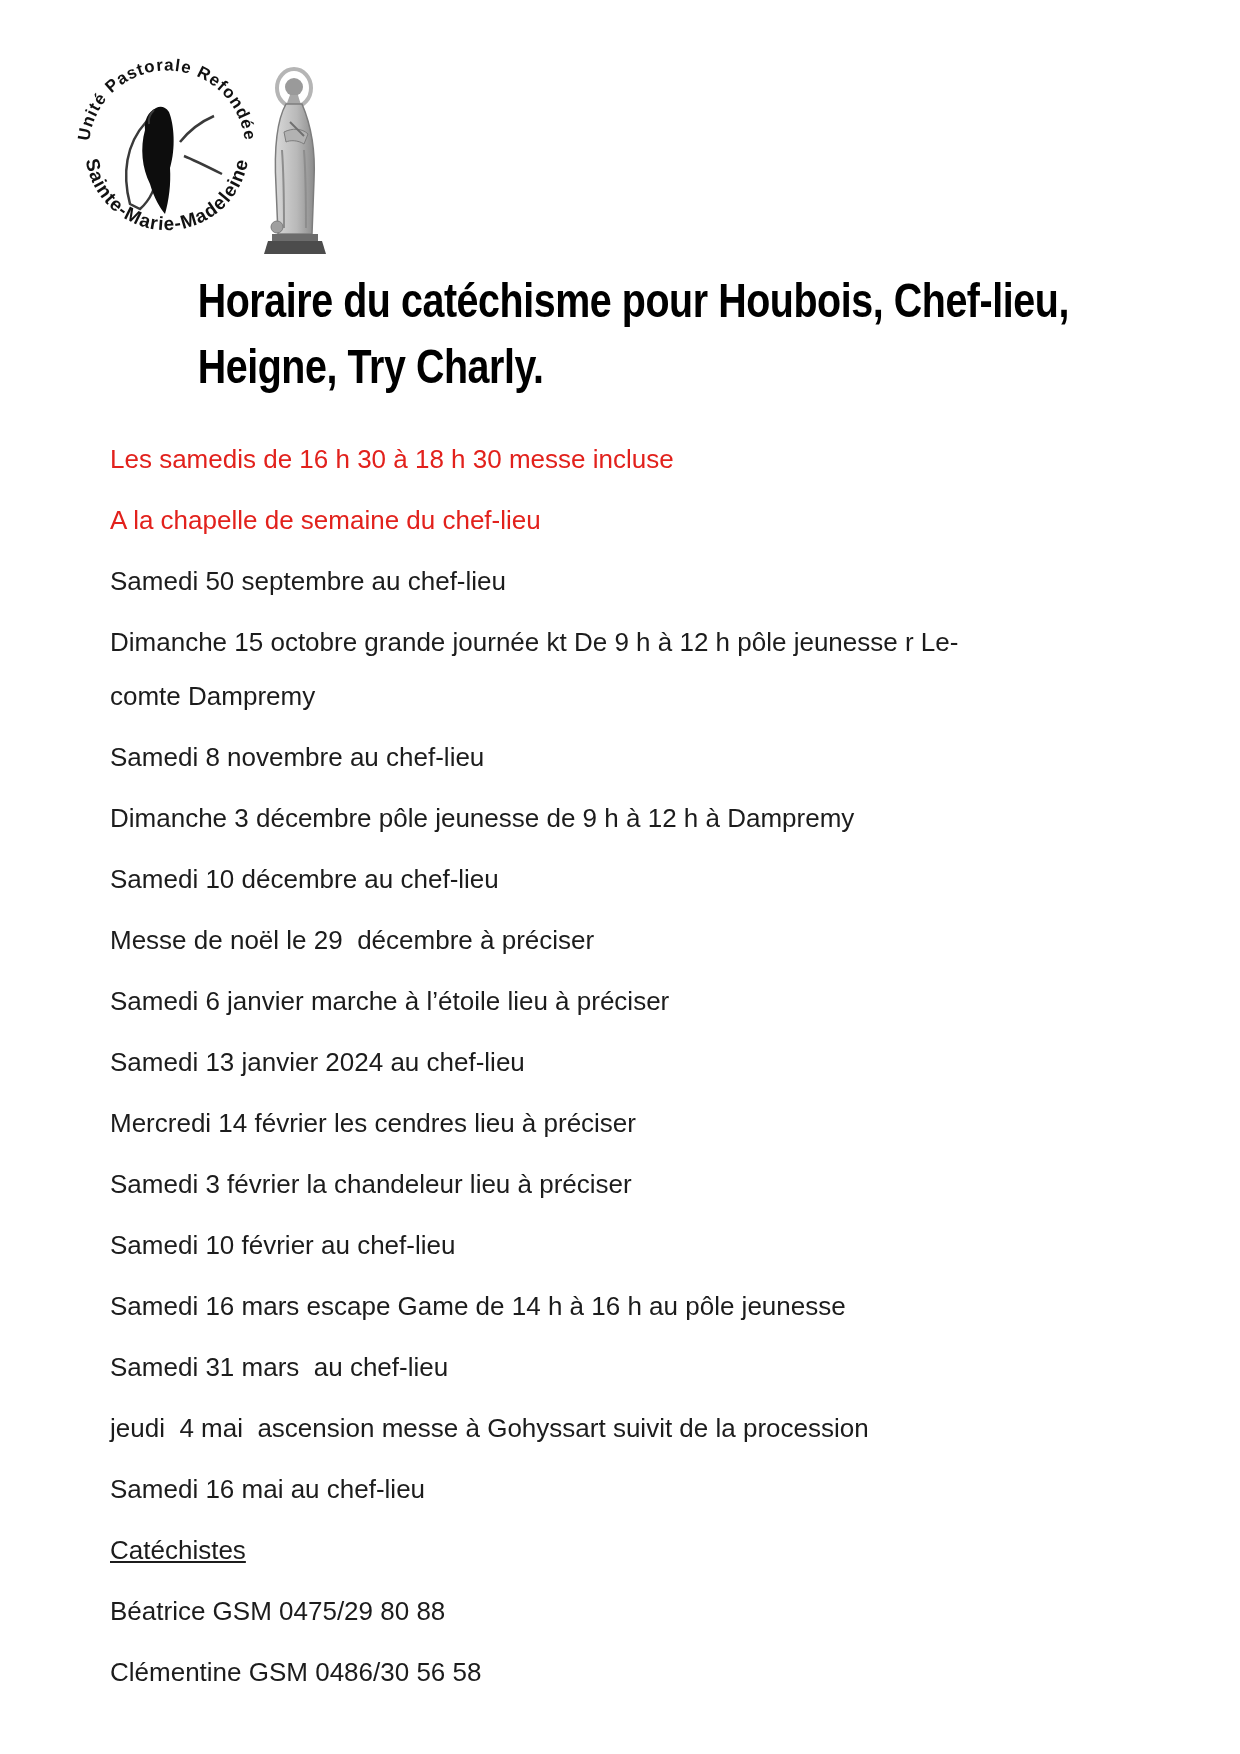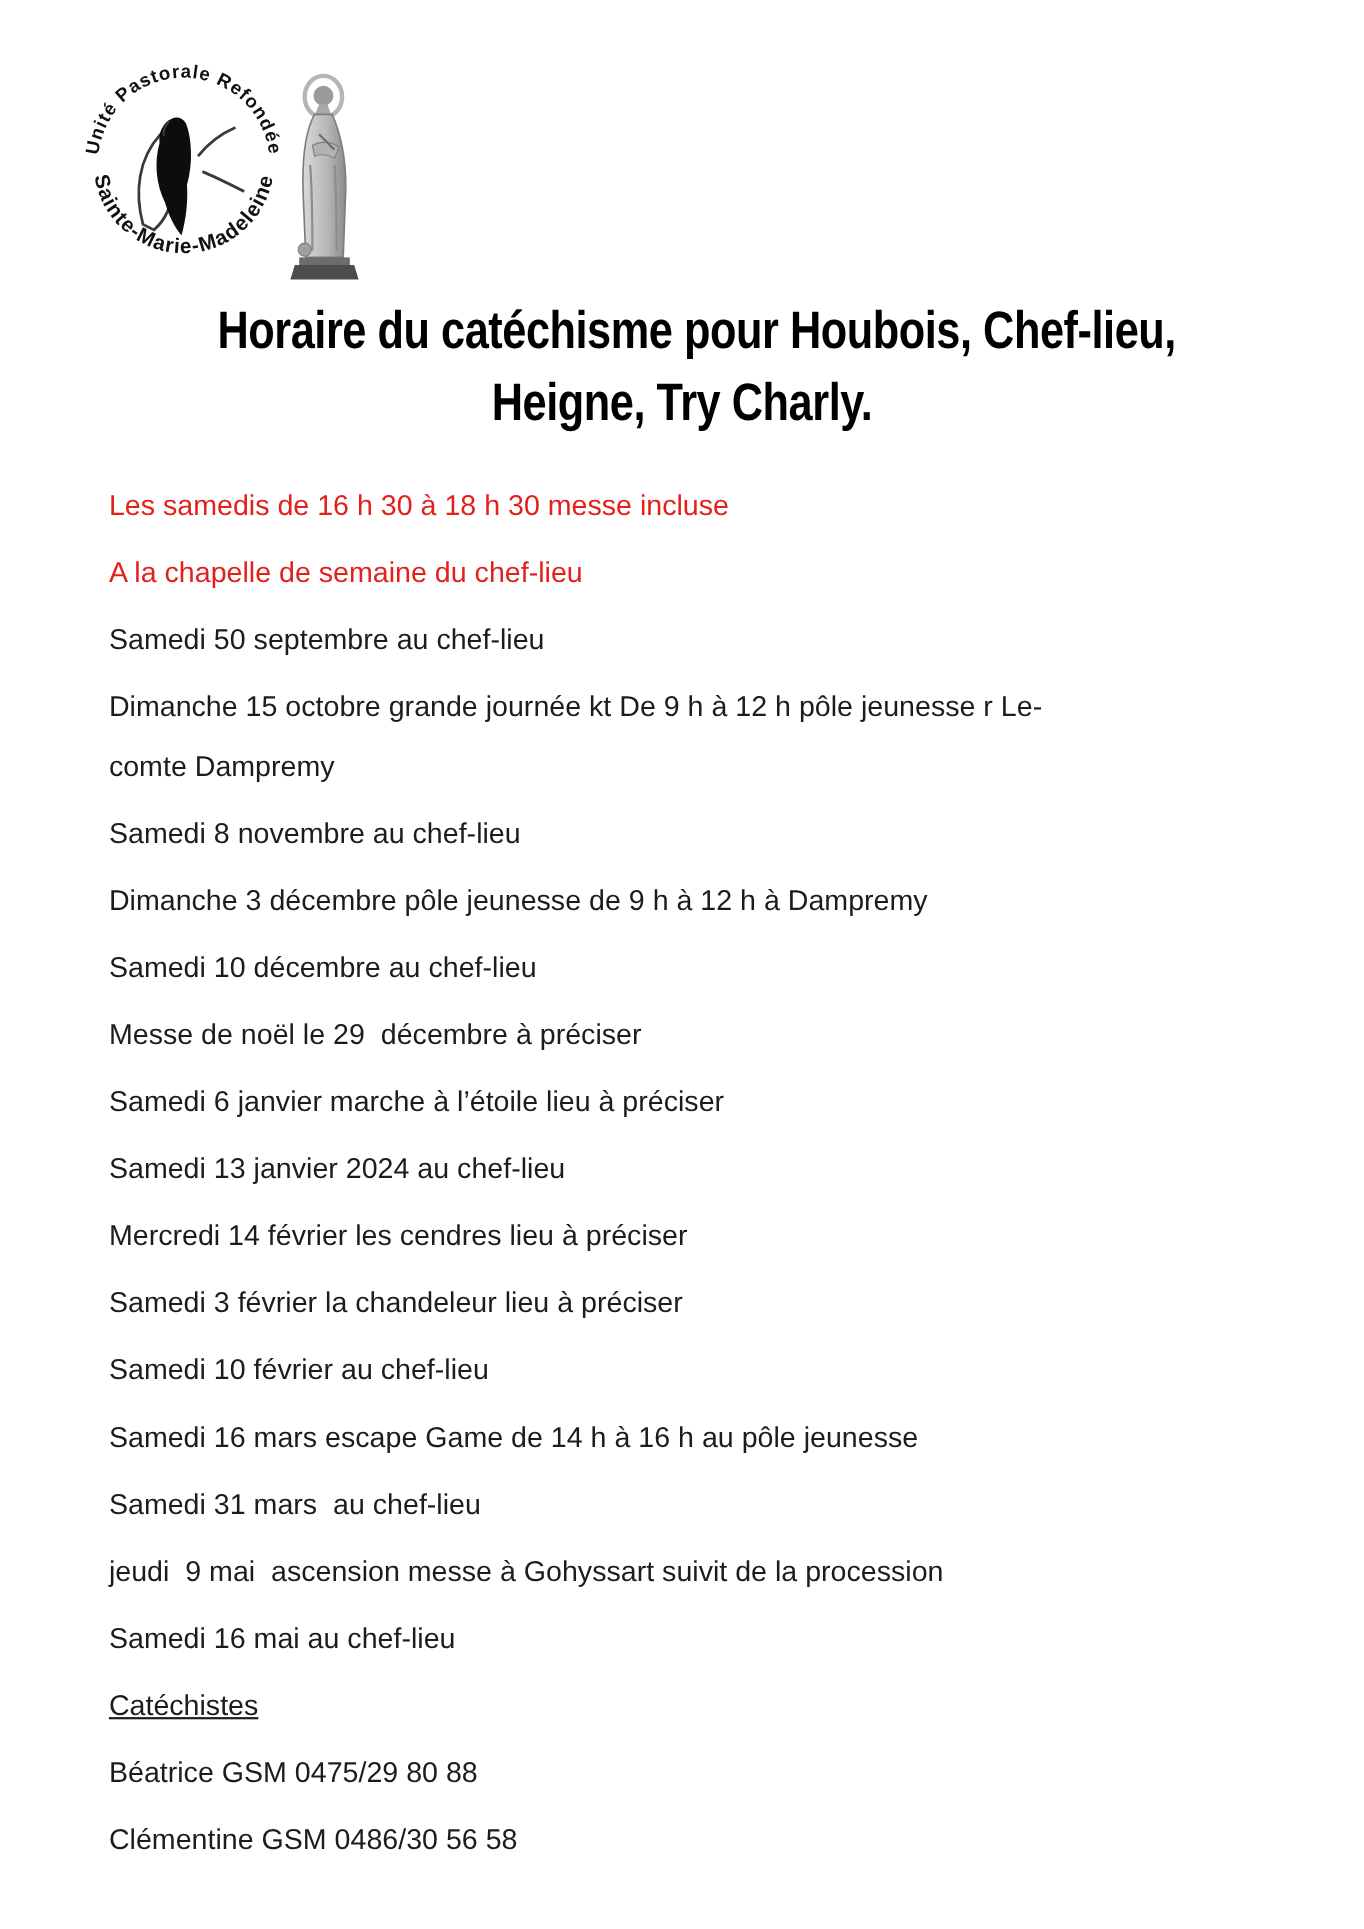--- a/index.html
+++ b/index.html
@@ -9,30 +9,30 @@
     color: #1c1c1c;
     position: relative;
     overflow: hidden;
   }
   .page { position: absolute; inset: 0; background: #ffffff; }
 
   .logo-wrap { position: absolute; left: 68px; top: 56px; width: 266px; height: 202px; }
 
   .title-block {
     position: absolute; left: 105px; top: 268px; width: 1030px;
-    text-align: center; color: #000000; font-weight: bold;
+    text-align: left; color: #000000; font-weight: bold;
   }
   .title-line {
     font-size: 48px; line-height: 66px; white-space: nowrap;
     transform: scaleX(0.82); transform-origin: 50% 50%;
     letter-spacing: -0.5px;
   }
 
   .content {
-    position: absolute; left: 99px; top: 432px; width: 900px;
+    position: absolute; left: 110px; top: 432px; width: 900px;
     font-size: 26px; line-height: 54px;
   }
   .content p { margin: 0 0 7px 0; white-space: pre-wrap; }
   .red-line { color: #e2211c; }
   .catechists-heading { font-weight: normal; text-decoration: underline; }
   .contact-line { font-weight: normal; }
 
   svg text { font-family: "Liberation Sans", sans-serif; }
 </style>
 </head>
@@ -101,21 +101,21 @@
     <p>Dimanche 3 décembre pôle jeunesse de 9 h à 12 h à Dampremy</p>
     <p>Samedi 10 décembre au chef-lieu</p>
     <p>Messe de noël le 29  décembre à préciser</p>
     <p>Samedi 6 janvier marche à l’étoile lieu à préciser</p>
     <p>Samedi 13 janvier 2024 au chef-lieu</p>
     <p>Mercredi 14 février les cendres lieu à préciser</p>
     <p>Samedi 3 février la chandeleur lieu à préciser</p>
     <p>Samedi 10 février au chef-lieu</p>
     <p>Samedi 16 mars escape Game de 14 h à 16 h au pôle jeunesse</p>
     <p>Samedi 31 mars  au chef-lieu</p>
-    <p>jeudi  9 mai  ascension messe à Gohyssart suivit de la procession</p>
+    <p>jeudi  4 mai  ascension messe à Gohyssart suivit de la procession</p>
     <p>Samedi 16 mai au chef-lieu</p>
 
     <p class="catechists-heading">Catéchistes</p>
     <p class="contact-line">Béatrice GSM 0475/29 80 88</p>
     <p class="contact-line">Clémentine GSM 0486/30 56 58</p>
   </div>
 
 </div>
 
 </body></html>

